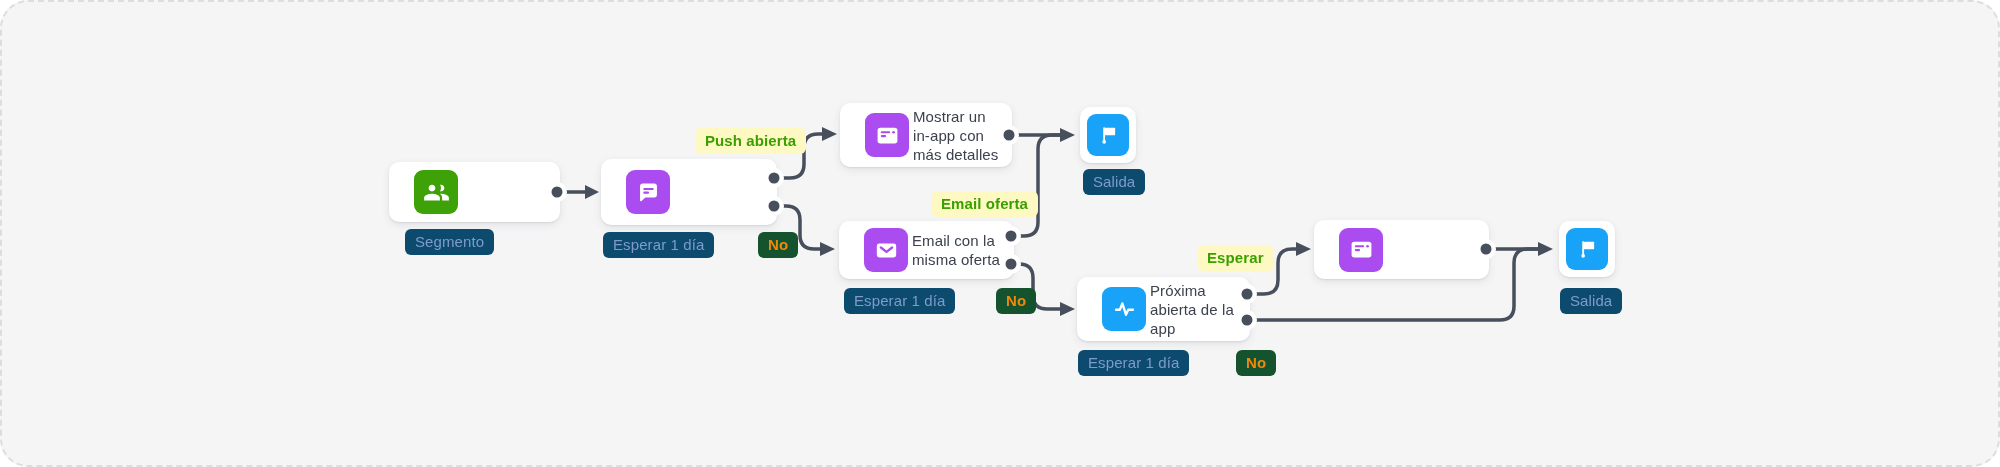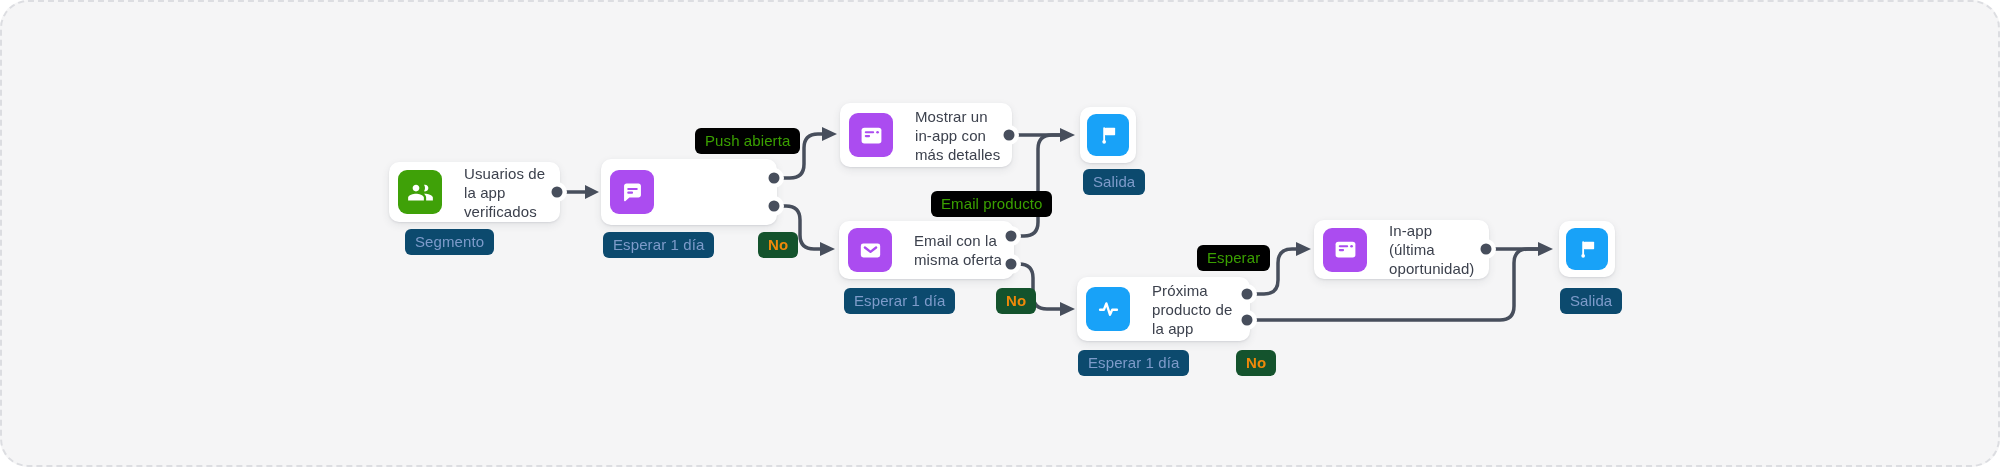--- a/index.html
+++ b/index.html
@@ -14,23 +14,23 @@
     font-family:"Liberation Sans", sans-serif;
   }
   svg.layer{position:absolute;left:0;top:0;pointer-events:none;}
   .node{
     position:absolute;
     background:#ffffff;
     border-radius:10px;
     box-shadow:0 1px 2px rgba(45,50,70,.10),0 3px 9px rgba(45,50,70,.09);
     display:flex;
     align-items:center;
-    padding:0 8px 0 9px;
+    padding:0 8px 0 25px;
     box-sizing:border-box;
-    gap:22px;
+    gap:4px;
     cursor:pointer;
   }
   .node .icon{
     width:44px;height:44px;flex:0 0 44px;
     border-radius:9px;
     display:flex;align-items:center;justify-content:center;
   }
   .icon.green{background:#3fa108;}
   .icon.purple{background:#ab4cf0;}
   .icon.blue{background:#18a2f8;}
@@ -45,21 +45,21 @@
     position:absolute;
     background:#0c4a6e;
     border-radius:6px;
     padding:3px 10px 4px;
     font-size:15px;
     line-height:19px;
     white-space:nowrap;
     letter-spacing:.1px;
   }
   .pill.bluegray{color:#7e9bca;}
-  .pill.green{color:#3aa000;background:#000000;font-weight:normal;}
+  .pill.green{color:#3aa000;background:#fef9c3;font-weight:bold;}
   .pill.orange{color:#f0890a;background:#14532d;font-weight:bold;}
 </style>
 </head>
 <body>
 
 <div class="canvas">
 
   <svg class="layer" width="2000" height="467">
     <g fill="none" stroke="#474e5c" stroke-width="3.5" stroke-linecap="round">
       <path d="M 555 190 H 583"></path>
@@ -82,21 +82,20 @@
       <polygon points="1536,240 1551,247 1536,254"></polygon>
     </g>
   </svg>
 
   <div class="node" style="left:387px;top:160px;width:171px;height:60px">
     <div class="icon green">
       <svg width="27" height="27" viewBox="0 0 24 24" fill="#ffffff">
           <path d="M16 11c1.66 0 2.99-1.34 2.99-3S17.66 5 16 5c-.32 0-.63.05-.91.14.57.81.91 1.79.91 2.86s-.34 2.04-.91 2.86c.28.09.59.14.91.14zm-8 0c1.66 0 2.99-1.34 2.99-3S9.66 5 8 5 5 6.34 5 8s1.34 3 3 3zm0 2c-2.33 0-7 1.17-7 3.5V19h14v-2.5c0-2.33-4.67-3.5-7-3.5zm8 0c-.29 0-.62.02-.97.05 1.16.84 1.97 1.97 1.97 3.45V19h6v-2.5c0-2.33-4.67-3.5-7-3.5z"></path>
         </svg>
     </div>
-    <div class="title">Usuarios de la app verificados</div>
   </div>
 
   <div class="node" style="left:599px;top:157px;width:176px;height:66px">
     <div class="icon purple">
       <svg width="27" height="27" viewBox="0 0 24 24">
           <path fill="#ffffff" d="M4.5 6.2c0-1.2 1-2.2 2.2-2.2h10.6c1.2 0 2.2 1 2.2 2.2v8c0 1.2-1 2.2-2.2 2.2H9.2l-3.4 3.2c-.5.5-1.3.1-1.3-.7V6.2z"></path>
           <rect x="7.3" y="7.9" width="9.4" height="1.9" rx=".95" fill="#ab4cf0"></rect>
           <rect x="7.3" y="11.2" width="5.2" height="1.9" rx=".95" fill="#ab4cf0"></rect>
         </svg>
     </div>
@@ -133,50 +132,49 @@
     </div>
     <div class="title">Email con la misma oferta</div>
   </div>
 
   <div class="node" style="left:1075px;top:275px;width:173px;height:64px">
     <div class="icon blue">
       <svg width="27" height="27" viewBox="0 0 24 24">
           <path d="M4.5 12.2h3.4l2.2-5.6 3.2 10 2-4.4h4.2" stroke="#ffffff" stroke-width="2.1" fill="none" stroke-linecap="round" stroke-linejoin="round"></path>
         </svg>
     </div>
-    <div class="title">Próxima producto de la app</div>
+    <div class="title">Próxima abierta de la app</div>
   </div>
 
   <div class="node" style="left:1312px;top:218px;width:175px;height:59px">
     <div class="icon purple">
       <svg width="27" height="27" viewBox="0 0 24 24">
           <rect x="3.2" y="5" width="17.6" height="14" rx="2.4" fill="#ffffff"></rect>
           <circle cx="17.4" cy="9.1" r="1.2" fill="#ab4cf0"></circle>
           <rect x="6" y="8.2" width="8.4" height="1.9" rx=".95" fill="#ab4cf0"></rect>
           <rect x="6" y="11.6" width="4.8" height="1.9" rx=".95" fill="#ab4cf0"></rect>
         </svg>
     </div>
-    <div class="title">In-app (última oportunidad)</div>
   </div>
 
   <div class="node exit" style="left:1557px;top:219px">
     <div class="icon blue">
       <svg width="26" height="26" viewBox="0 0 24 24" fill="#ffffff">
           <rect x="7.6" y="4.8" width="1.7" height="13.2" rx=".8"></rect>
           <circle cx="8.45" cy="18.3" r="1.7"></circle>
           <rect x="9.2" y="5.4" width="9.4" height="6.8" rx=".6"></rect>
         </svg>
     </div>
   </div>
 
   <div class="pill bluegray" style="left:403px;top:227px">Segmento</div>
   <div class="pill green" style="left:693px;top:126px">Push abierta</div>
   <div class="pill bluegray" style="left:601px;top:230px">Esperar 1 día</div>
   <div class="pill orange" style="left:756px;top:230px">No</div>
-  <div class="pill green" style="left:929px;top:189px">Email producto</div>
+  <div class="pill green" style="left:929px;top:189px">Email oferta</div>
   <div class="pill bluegray" style="left:1081px;top:167px">Salida</div>
   <div class="pill bluegray" style="left:842px;top:286px">Esperar 1 día</div>
   <div class="pill orange" style="left:994px;top:286px">No</div>
   <div class="pill green" style="left:1195px;top:243px">Esperar</div>
   <div class="pill bluegray" style="left:1076px;top:348px">Esperar 1 día</div>
   <div class="pill orange" style="left:1234px;top:348px">No</div>
   <div class="pill bluegray" style="left:1558px;top:286px">Salida</div>
 
   <svg class="layer" width="2000" height="467">
     <g>

